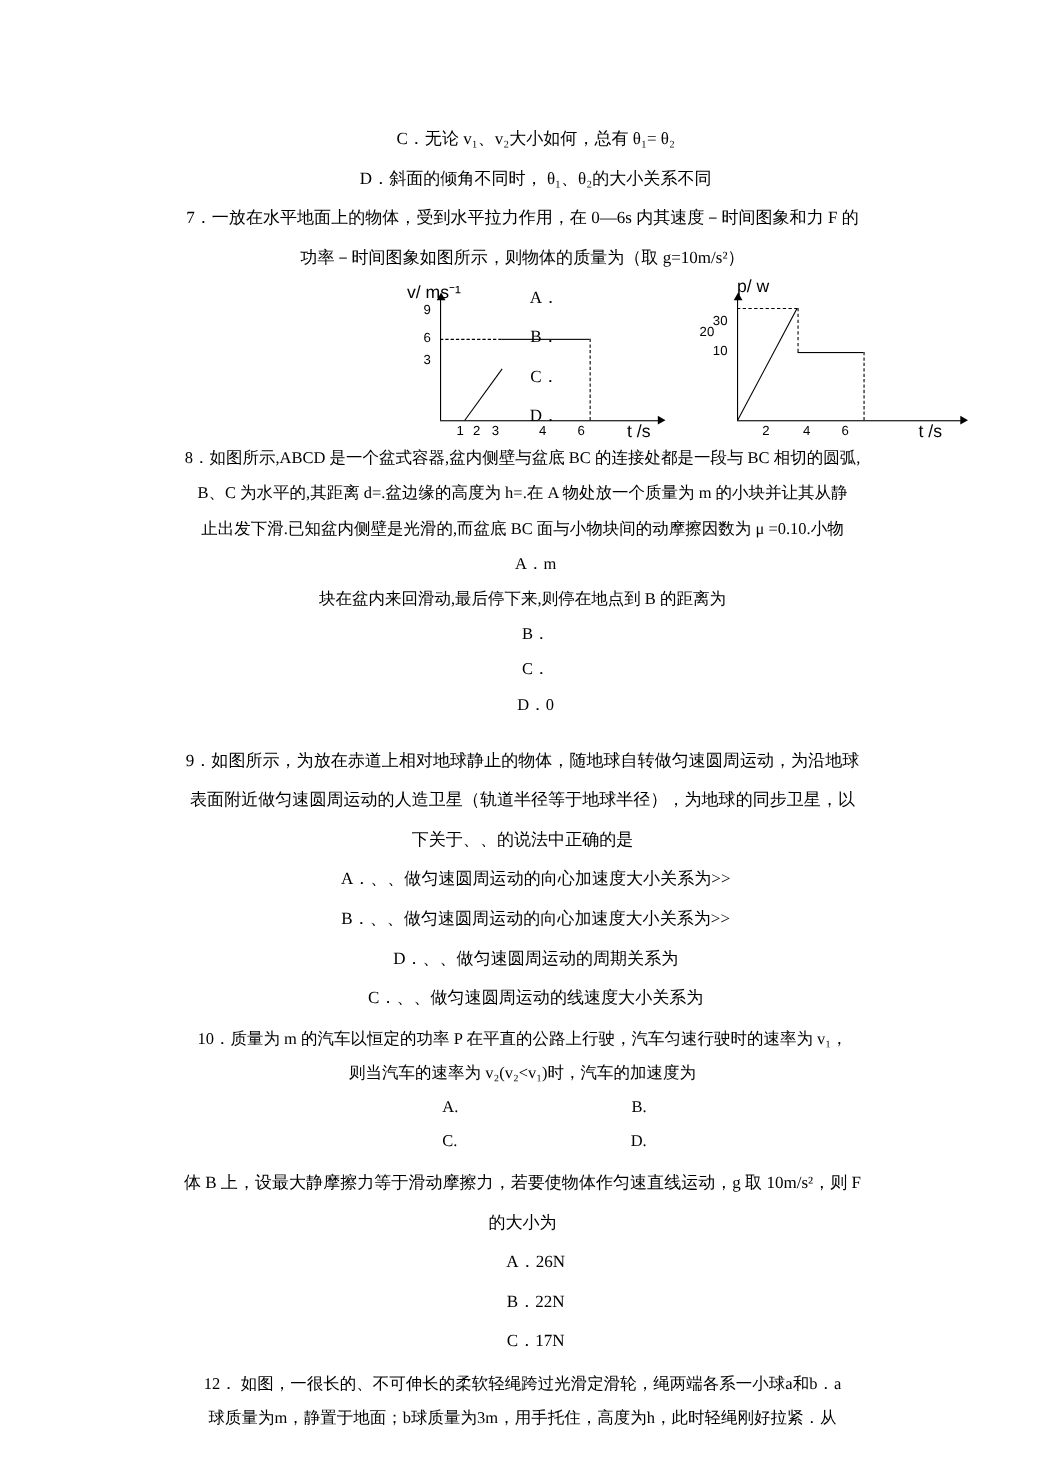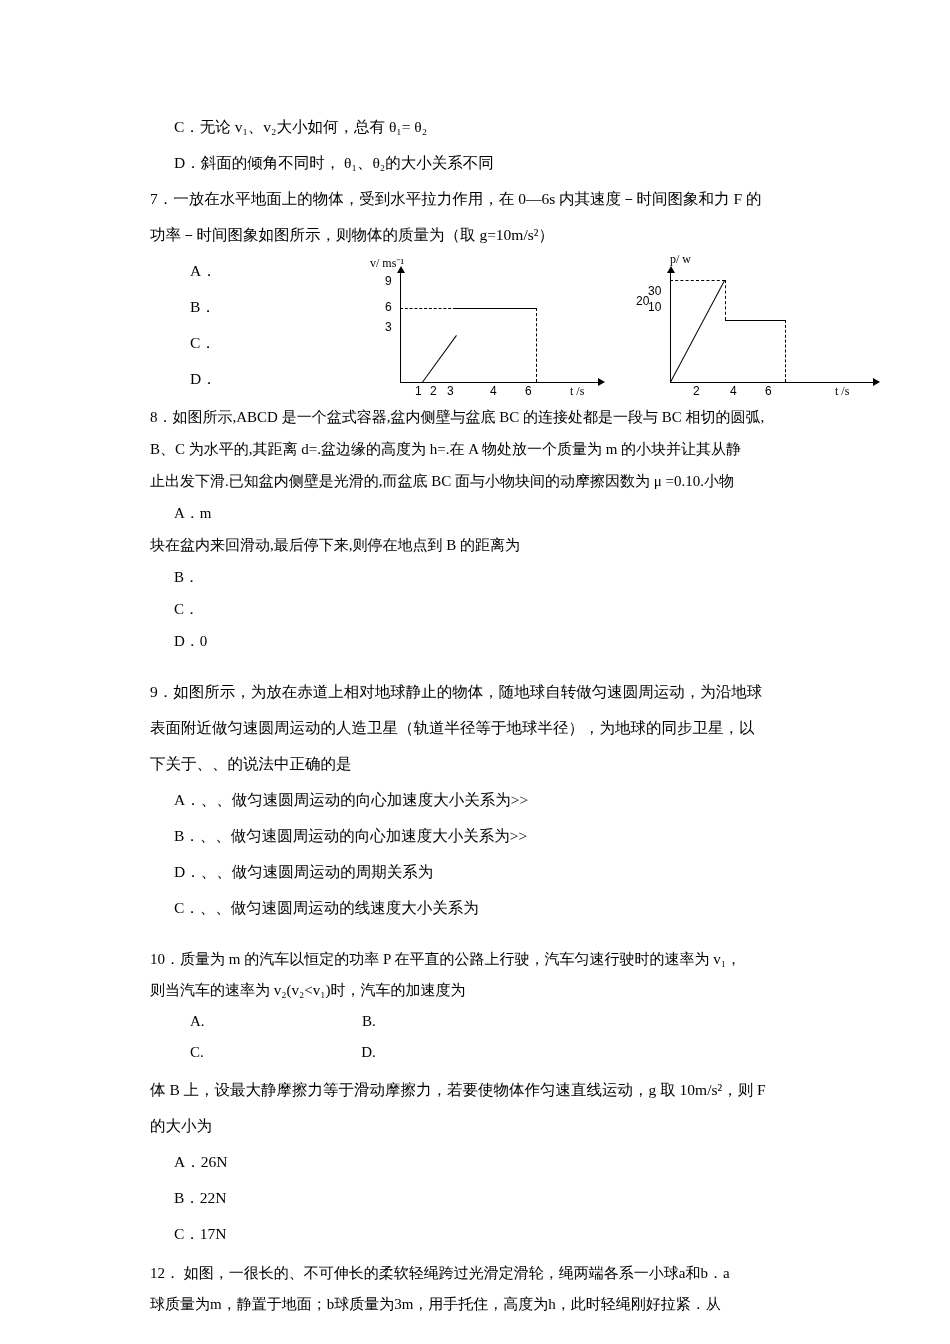--- a/index.html
+++ b/index.html
@@ -22,33 +22,34 @@
     box-sizing: border-box;
     padding: 110px 150px 0 150px;
   }
   .line {
     font-size: 15.5px;
     line-height: 34px;
     white-space: pre-wrap;
   }
   .para {
     margin: 0 0 2px 0;
+    text-align: center;
   }
   .indent-1 { padding-left: 24px; }
   .indent-2 { padding-left: 40px; }
   .tight { line-height: 30px; font-size: 15px; }
   .tight2 { line-height: 29px; font-size: 15px; }
   .figure {
     position: absolute;
     font-family: "Liberation Sans", sans-serif;
   }
   .fig-label {
     position: absolute;
-    font-size: 12px;
-    font-family: Liberation Serif, serif;
+    font-size: 16px;
+    font-family: Liberation Sans, sans-serif;
     white-space: nowrap;
   }
   .axis-v {
     position: absolute;
     width: 1px;
     background: #000;
   }
   .axis-h {
     position: absolute;
     height: 1px;
@@ -140,21 +141,21 @@
 
       <div class="figure" style="left:470px; top:0px; width:280px; height:140px;">
         <div class="axis-v" style="left:50px; top:18px; height:110px;"></div>
         <div class="arrow-up" style="left:47px; top:12px;"></div>
         <div class="axis-h" style="left:50px; top:128px; width:205px;"></div>
         <div class="arrow-right" style="left:253px; top:124px;"></div>
         <div class="fig-label" style="left:50px; top:-2px;">p/ w</div>
         <div class="fig-label" style="left:215px; top:130px;">t /s</div>
         <div class="tickno" style="left:28px; top:30px;">30</div>
         <div class="tickno" style="left:16px; top:40px;">20</div>
-        <div class="tickno" style="left:28px; top:46px;">10</div>
+        <div class="tickno" style="left:28px; top:58px;">10</div>
         <div class="tickno" style="left:73px; top:130px;">2</div>
         <div class="tickno" style="left:110px; top:130px;">4</div>
         <div class="tickno" style="left:145px; top:130px;">6</div>
 
         <div class="seg" style="left:50px; top:128px; width:115px; transform:rotate(-62deg);"></div>
 
         <div class="dash-h" style="left:50px; top:26px; width:55px;"></div>
         <div class="dash-v" style="left:105px; top:26px; height:40px;"></div>
 
         <div class="dash-h" style="left:105px; top:66px; width:60px; border-top-style:solid;"></div>
@@ -174,21 +175,21 @@
 
     <div class="line para" style="margin-top:19px;font-family:Liberation Serif, serif;">9．如图所示，为放在赤道上相对地球静止的物体，随地球自转做匀速圆周运动，为沿地球</div>
     <div class="line para">表面附近做匀速圆周运动的人造卫星（轨道半径等于地球半径），为地球的同步卫星，以</div>
     <div class="line para">下关于、、的说法中正确的是</div>
 
     <div class="line para indent-1">A．、、做匀速圆周运动的向心加速度大小关系为&gt;&gt;</div>
     <div class="line para indent-1">B．、、做匀速圆周运动的向心加速度大小关系为&gt;&gt;</div>
     <div class="line para indent-1">D．、、做匀速圆周运动的周期关系为</div>
     <div class="line para indent-1">C．、、做匀速圆周运动的线速度大小关系为</div>
 
-    <div class="line para tight2" style="margin-top:20px;">10．质量为 m 的汽车以恒定的功率 P 在平直的公路上行驶，汽车匀速行驶时的速率为 v₁，</div>
+    <div class="line para tight2" style="margin-top:6px;">10．质量为 m 的汽车以恒定的功率 P 在平直的公路上行驶，汽车匀速行驶时的速率为 v₁，</div>
     <div class="line para tight2">则当汽车的速率为 v₂(v₂&lt;v₁)时，汽车的加速度为</div>
     <div class="line para tight2 indent-2">A.                                          B.</div>
     <div class="line para tight2 indent-2">C.                                          D.</div>
 
     <div class="line para" style="margin-top:6px;">体 B 上，设最大静摩擦力等于滑动摩擦力，若要使物体作匀速直线运动，g 取 10m/s²，则 F</div>
     <div class="line para">的大小为</div>
 
     <div class="line para indent-1">A．26N</div>
     <div class="line para indent-1">B．22N</div>
     <div class="line para indent-1">C．17N</div>

